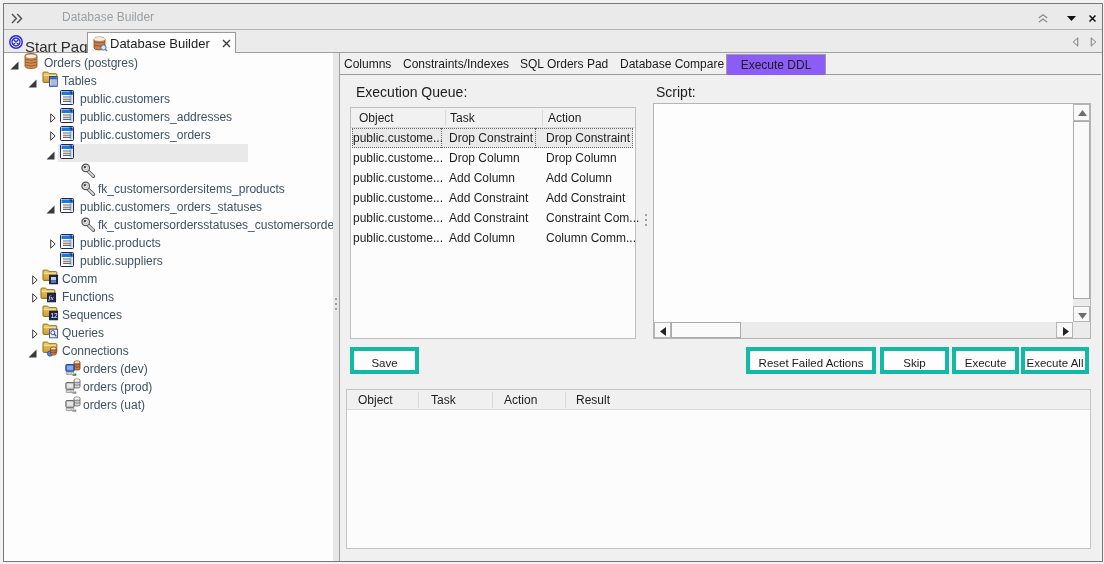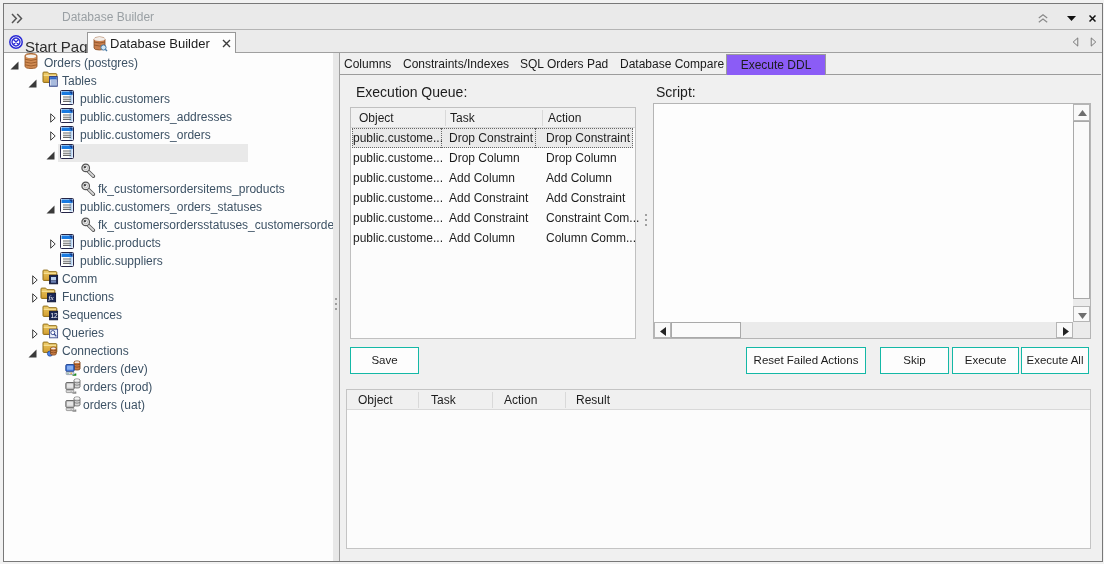--- a/index.html
+++ b/index.html
@@ -35,21 +35,21 @@
 #code{position:absolute;left:0;top:-1px;width:418px;height:218px;overflow:hidden;
  font-family:"Liberation Mono",monospace;font-weight:bold;font-size:12.5px;letter-spacing:-0.65px;line-height:15.4px;white-space:pre}
 #code .ln{display:inline-block;width:63px;text-align:right;color:#2e9150;letter-spacing:-0.65px}
 .kw{color:#2222cc}
 
 .sb{position:absolute;background:#ebebeb}
 .sbtn{position:absolute;background:#f9f9f9;border:1px solid #b5b5b5}
 .sbtn svg{position:absolute;left:3px;top:4px}
 .sthumb{position:absolute;background:#fafafa;border:1px solid #a9a9a9}
 
-.btn{position:absolute;top:294px;height:27px;background:#fdfdfd;border:1px solid #14b8a6;color:#1c1c1c;font-size:11.5px;text-align:center;line-height:24px}
+.btn{position:absolute;top:294px;height:27px;background:#fdfdfd;border:4px solid #14b8a6;color:#1c1c1c;font-size:11.5px;text-align:center;line-height:24px}
 
 #rt{position:absolute;left:6px;top:336px;width:745px;height:160px;background:#fcfcfc;border:1px solid #c4c4c4}
 #rt .hd{position:absolute;left:0;top:0;width:100%;height:20px;background:#f0f0f0;border-bottom:1px solid #d9d9d9}
 .hsep{position:absolute;top:2px;width:1px;height:16px;background:#d9d9d9}
 </style></head><body>
 <div id="win">
  <div id="title">
   <svg class="abs" style="left:7px;top:9px" width="12" height="11" viewBox="0 0 12 11">
         <path d="M1 1 L5.3 5.5 L1 10 M6.2 1 L10.5 5.5 L6.2 10" fill="none" stroke="#555" stroke-width="1.5"></path>
       </svg>
@@ -421,21 +421,21 @@
             </svg>
           </div>
     <div class="sthumb" style="left:17px;top:218px;width:70px;height:16px"></div>
     <div class="sbtn" style="left:402px;top:218px;width:17px;height:16px">
             <svg width="9" height="11" viewBox="0 0 9 11" style="left:4px;top:3px">
               <path d="M2 1 L8 5.5 L2 10 Z" fill="#222"></path>
             </svg>
           </div>
    </div>
    <div class="btn" style="left:10px;width:69px">Save</div>
-   <div class="btn" style="left:406px;width:120px">Reset Failed Actions</div>
+   <div class="btn" style="left:406px;width:130px">Reset Failed Actions</div>
    <div class="btn" style="left:540px;width:69px">Skip</div>
    <div class="btn" style="left:612px;width:67px">Execute</div>
    <div class="btn" style="left:681px;width:68px">Execute All</div>
    <div id="rt">
     <div class="hd">
      <span class="abs" style="left:11px;top:3px">Object</span>
      <span class="abs" style="left:84px;top:3px">Task</span>
      <span class="abs" style="left:157px;top:3px">Action</span>
      <span class="abs" style="left:229px;top:3px">Result</span>
      <div class="hsep" style="left:71px"></div>

